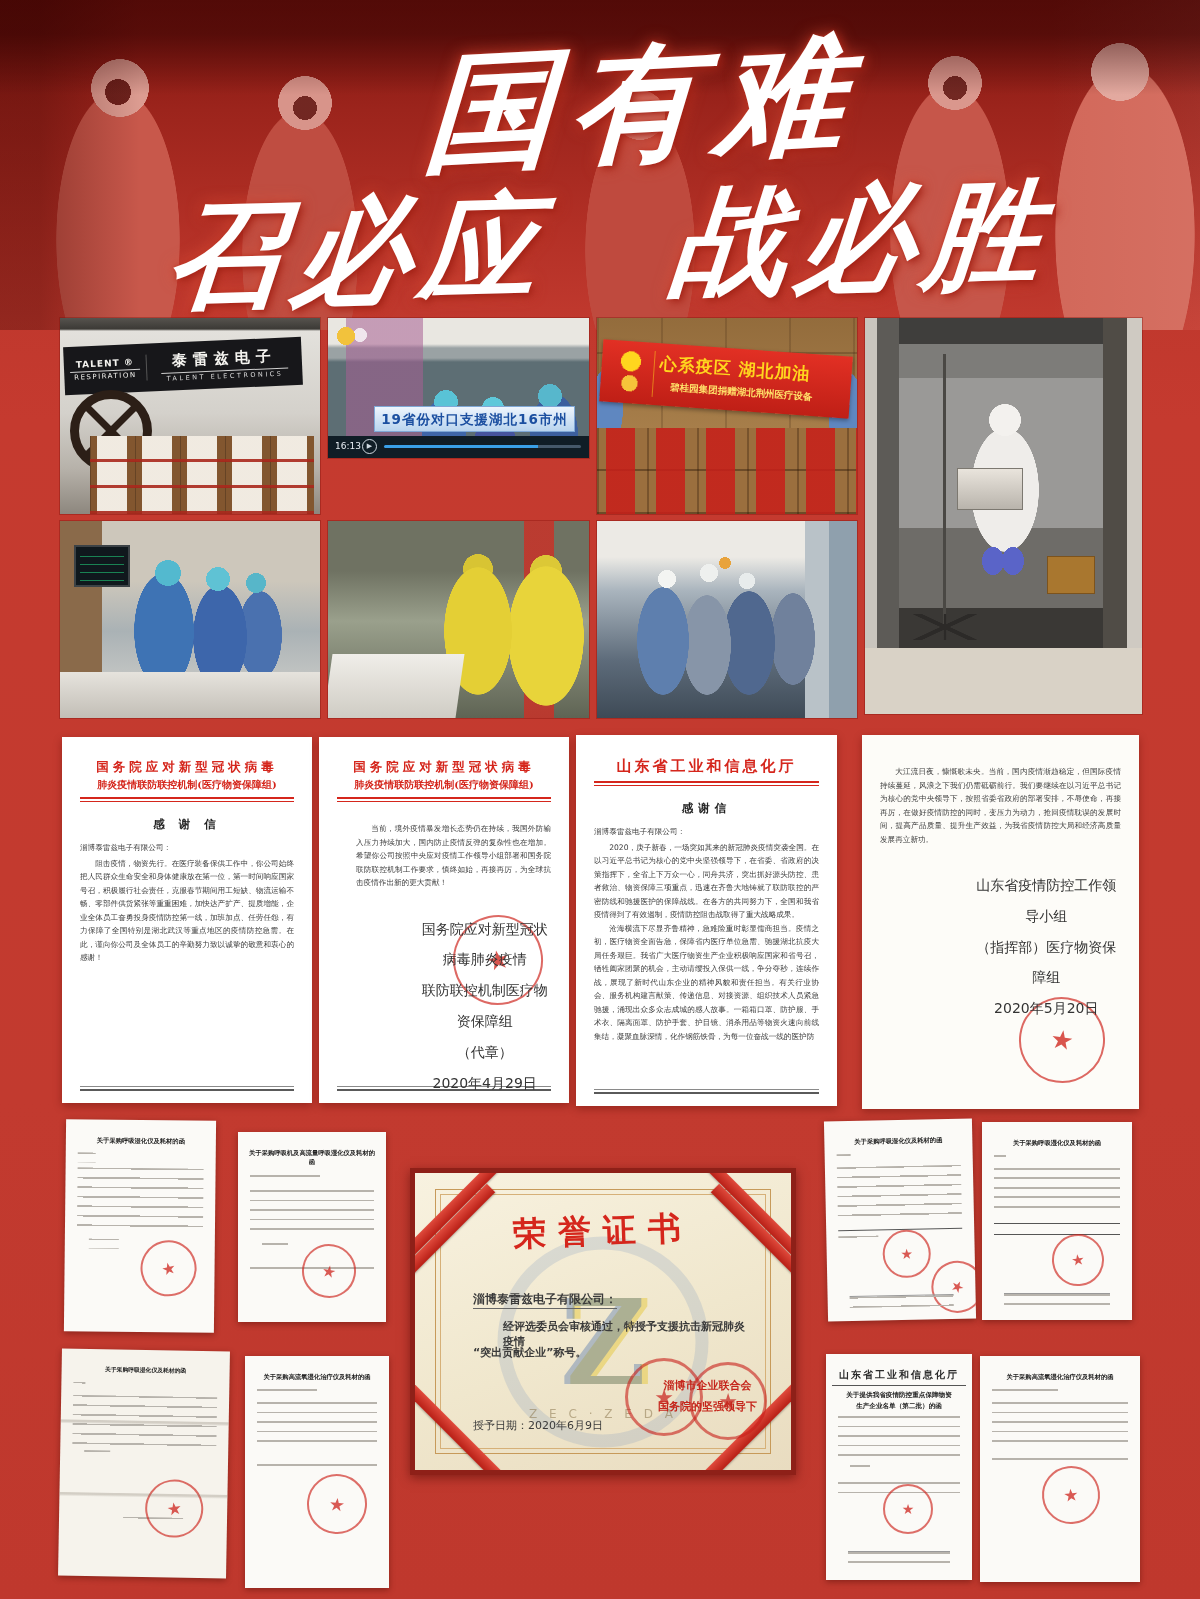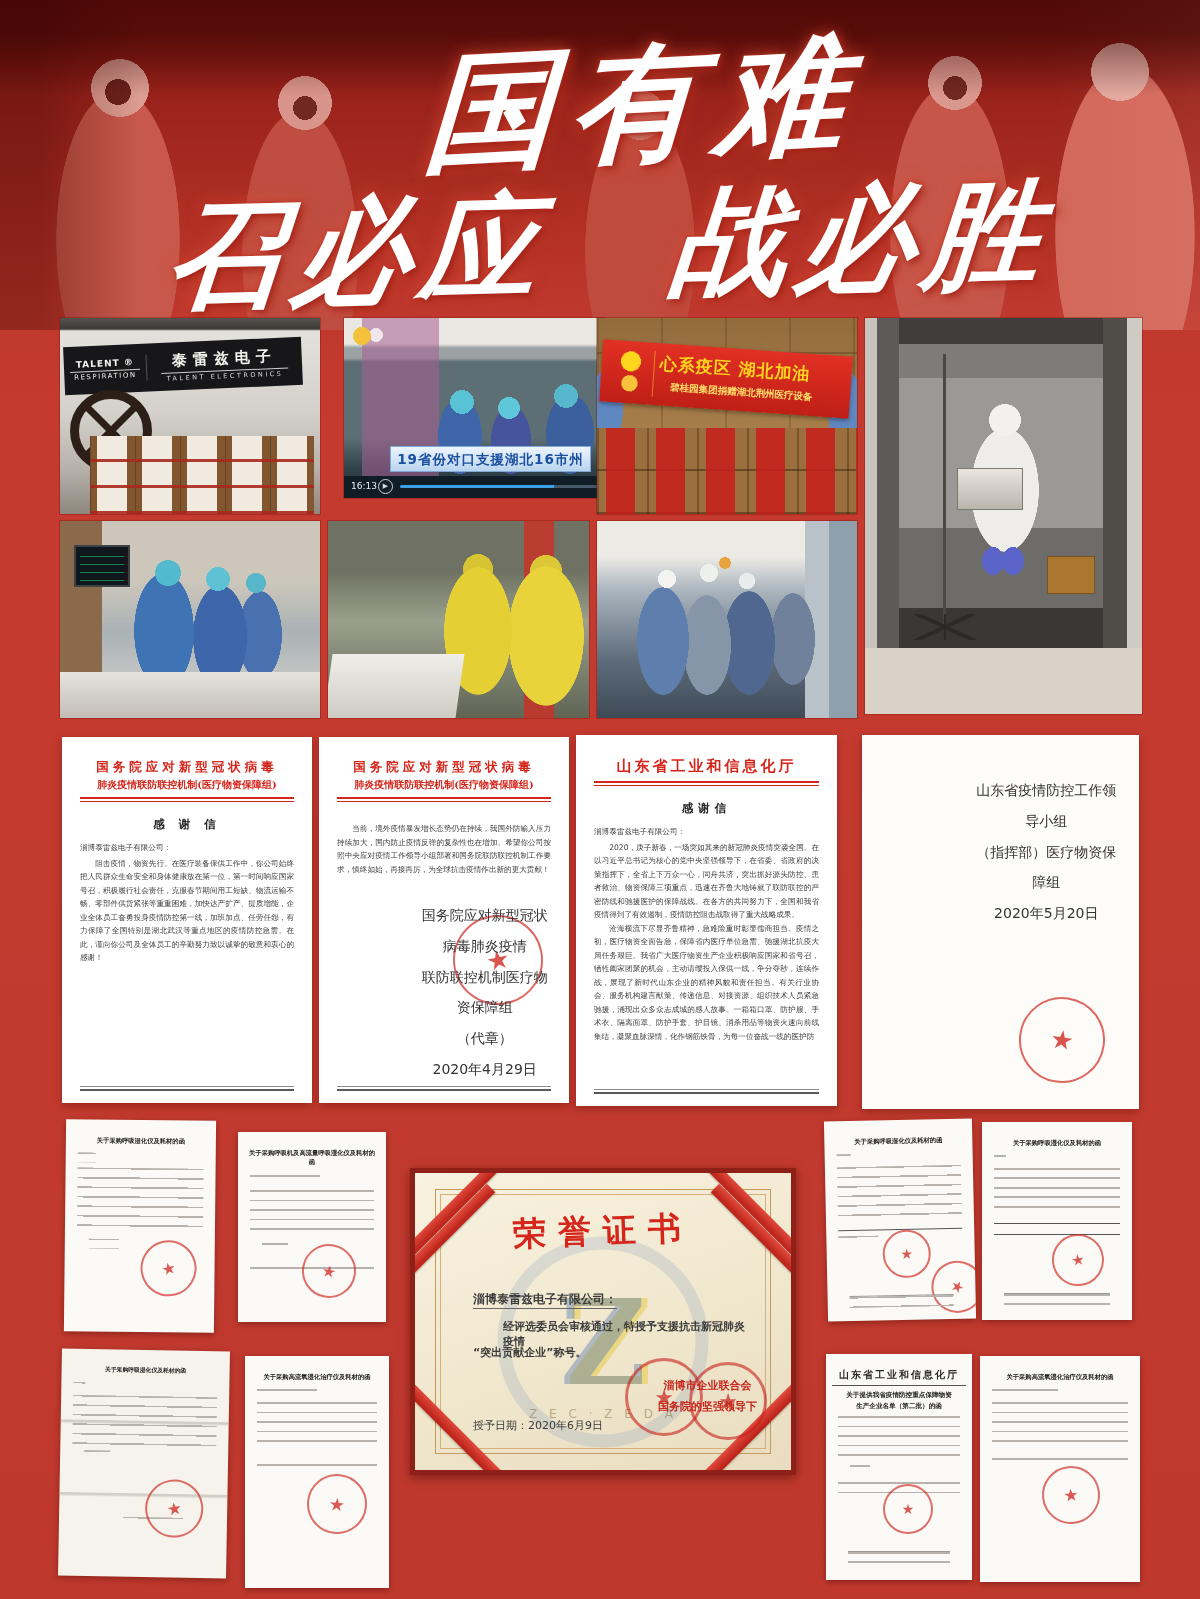--- a/index.html
+++ b/index.html
@@ -48,21 +48,21 @@
   .p1 .wheel::before,.p1 .wheel::after{content:"";position:absolute;left:50%;top:50%;width:78px;height:7px;background:#2c1f17;transform:translate(-50%,-50%) rotate(45deg);}
   .p1 .wheel::after{transform:translate(-50%,-50%) rotate(-45deg);}
   .p1 .boxes{position:absolute;left:30px;right:6px;bottom:0;height:78px;
     background:
       repeating-linear-gradient(0deg, rgba(170,40,28,.9) 0 2.5px, transparent 2.5px 26px),
       repeating-linear-gradient(90deg, transparent 0 7px, rgba(250,247,240,.92) 7px 37px, transparent 37px 45px),
       repeating-linear-gradient(0deg, rgba(0,0,0,.3) 0 1px, transparent 1px 26px),
       repeating-linear-gradient(90deg, rgba(0,0,0,.22) 0 1px, transparent 1px 45px),
       #82562f;}
   
-  .p2{left:344px;top:318px;width:261px;height:180px;
+  .p2{left:328px;top:318px;width:261px;height:140px;
     background:
       radial-gradient(circle 12px at 118px 84px, #59c3d6 0 99%, transparent 100%),
       radial-gradient(ellipse 22px 38px at 116px 118px, #3f66a8 0 99%, transparent 100%),
       radial-gradient(circle 11px at 165px 90px, #5ec8da 0 99%, transparent 100%),
       radial-gradient(ellipse 20px 34px at 167px 122px, #46549e 0 99%, transparent 100%),
       radial-gradient(circle 12px at 222px 78px, #57b7cc 0 99%, transparent 100%),
       radial-gradient(ellipse 24px 40px at 226px 116px, #3c5f9e 0 99%, transparent 100%),
       linear-gradient(90deg,transparent 0 18px,rgba(167,95,147,.55) 18px 95px,transparent 95px),
       linear-gradient(180deg,#e9e7e1 0 26px,#9aa2a4 30px 40px,#5d6e74 44px 120px,#31424b 150px,#1c2b33 196px);}
   .p2 .logo{position:absolute;left:8px;top:8px;width:34px;height:22px;
@@ -294,21 +294,21 @@
     </div>
     <div class="pagerule"></div>
   </div>
 
   <div class="letter l2">
     <div class="lhead">
       <div class="org1">国务院应对新型冠状病毒</div>
       <div class="org2">肺炎疫情联防联控机制(医疗物资保障组)</div>
       <div class="hrule"></div>
     </div>
-    <div class="lbody" style="margin-top:20px;">
+    <div class="lbody" style="margin-top:20px;margin-left:19px;">
       <p class="para">当前，境外疫情暴发增长态势仍在持续，我国外防输入压力持续加大，国内防止疫情反弹的复杂性也在增加。希望你公司按照中央应对疫情工作领导小组部署和国务院联防联控机制工作要求，慎终如始，再接再厉，为全球抗击疫情作出新的更大贡献！</p>
     </div>
     <div class="lsign">
       <div>国务院应对新型冠状病毒肺炎疫情</div>
       <div>联防联控机制医疗物资保障组</div>
       <div>（代章）</div>
       <div>2020年4月29日</div>
     </div>
     <div class="seal seal-l2">
         <span class="st">★</span>
@@ -325,20 +325,21 @@
     <div class="lbody">
       <div class="sal">淄博泰雷兹电子有限公司：</div>
       <p class="para">2020，庚子新春，一场突如其来的新冠肺炎疫情突袭全国。在以习近平总书记为核心的党中央坚强领导下，在省委、省政府的决策指挥下，全省上下万众一心，同舟共济，突出抓好源头防控、患者救治、物资保障三项重点，迅速在齐鲁大地铸就了联防联控的严密防线和驰援医护的保障战线。在各方的共同努力下，全国和我省疫情得到了有效遏制，疫情防控阻击战取得了重大战略成果。</p>
       <p class="para">沧海横流下尽显齐鲁精神，急难险重时彰显儒商担当。疫情之初，医疗物资全面告急，保障省内医疗单位急需、驰援湖北抗疫大局任务艰巨。我省广大医疗物资生产企业积极响应国家和省号召，牺牲阖家团聚的机会，主动请缨投入保供一线，争分夺秒，连续作战，展现了新时代山东企业的精神风貌和责任担当。有关行业协会、服务机构建言献策、传递信息、对接资源、组织技术人员紧急驰援，涌现出众多众志成城的感人故事。一箱箱口罩、防护服、手术衣、隔离面罩、防护手套、护目镜、消杀用品等物资火速向前线集结，凝聚血脉深情，化作钢筋铁骨，为每一位奋战一线的医护防</p>
     </div>
     <div class="pagerule"></div>
   </div>
 
   <div class="letter l4">
     <div class="lbody" style="margin-top:14px;">
+      <p class="para">大江流日夜，慷慨歌未央。当前，国内疫情渐趋稳定，但国际疫情持续蔓延，风浪之下我们仍需砥砺前行。我们要继续在以习近平总书记为核心的党中央领导下，按照省委省政府的部署安排，不辱使命，再接再厉，在做好疫情防控的同时，变压力为动力，抢回疫情耽误的发展时间，提高产品质量、提升生产效益，为我省疫情防控大局和经济高质量发展再立新功。</p>
     </div>
     <div class="lsign">
       <div>山东省疫情防控工作领导小组</div>
       <div>（指挥部）医疗物资保障组</div>
       <div>2020年5月20日</div>
     </div>
     <div class="seal seal-l4">
         <span class="st">★</span>
       </div>
   </div>

